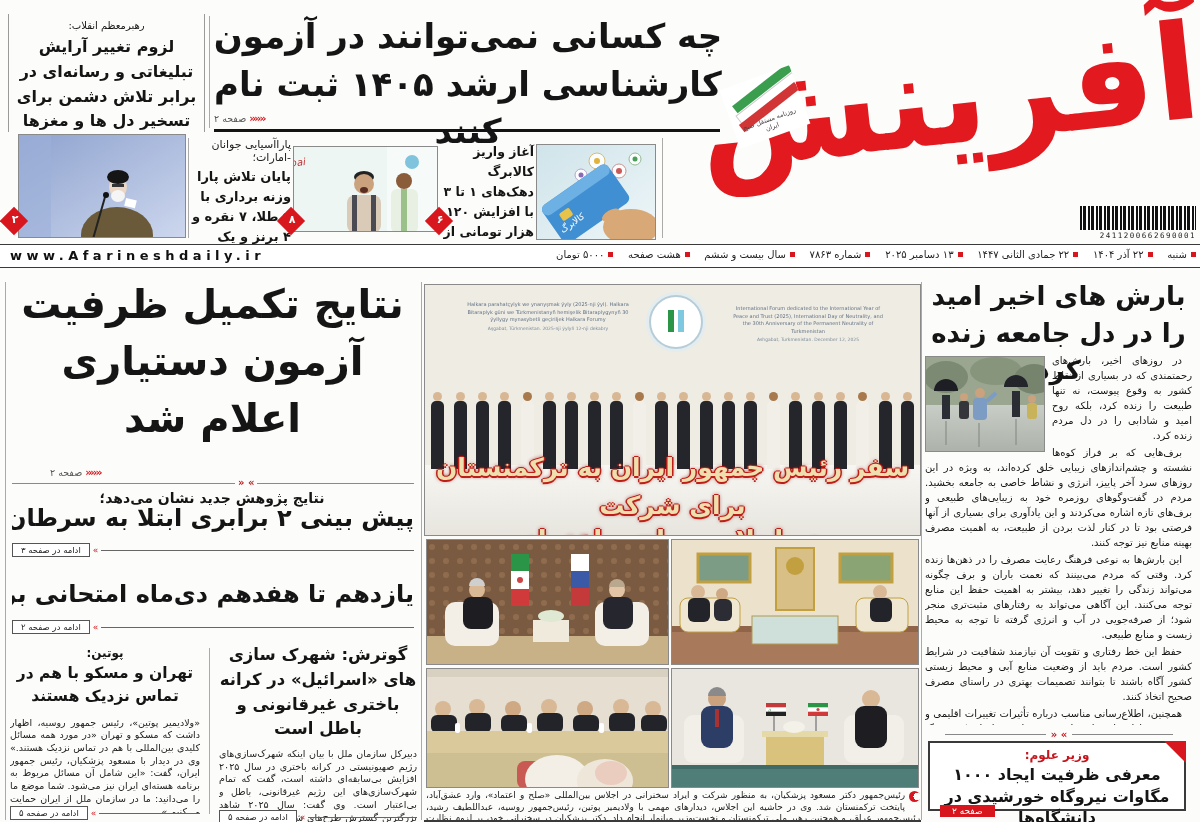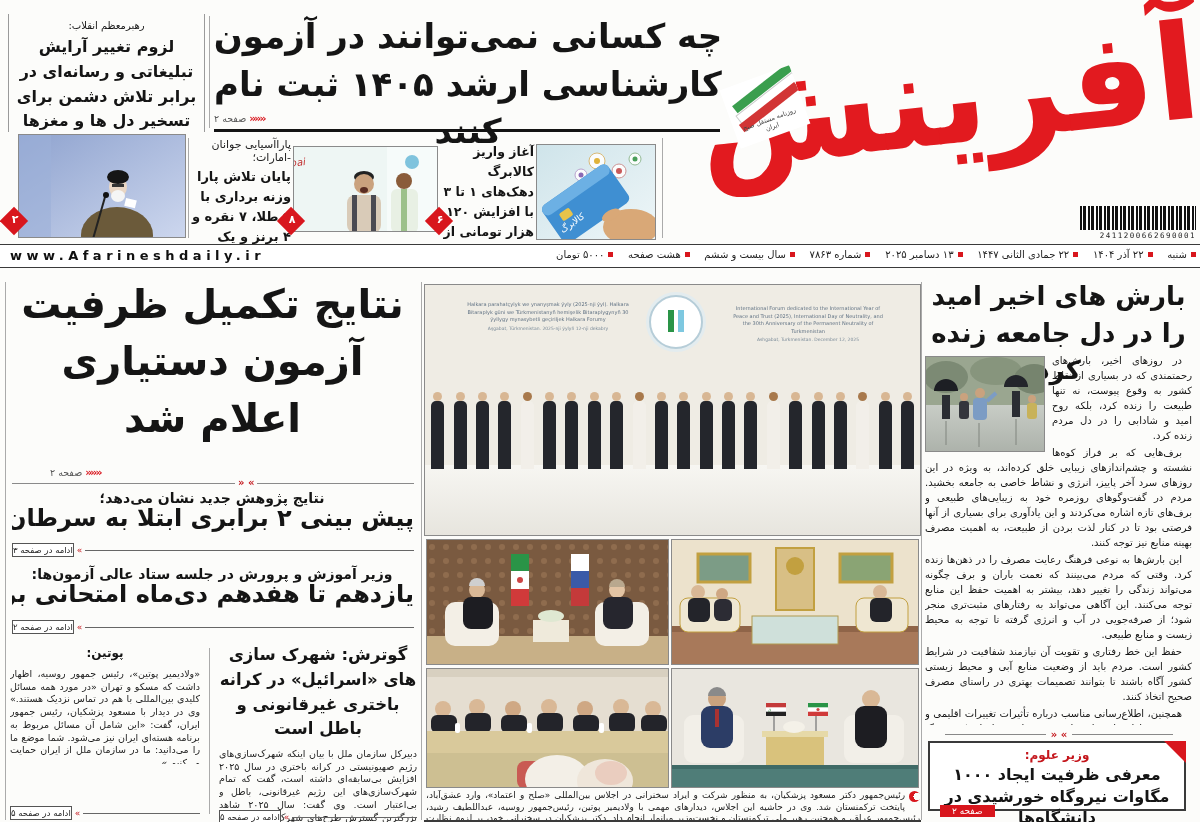--- a/index.html
+++ b/index.html
@@ -45,21 +45,21 @@
   .datesegs .seg{display:flex;align-items:center;white-space:nowrap;}
   .datesegs .seg::before{content:"";width:5px;height:5px;background:#d8161d;display:inline-block;margin-left:4px;}
   
   .res-hl{position:absolute;left:10px;top:276px;width:405px;text-align:center;
           font-size:40px;font-weight:bold;line-height:1.42;letter-spacing:-1.5px;}
   .rule{position:absolute;height:1px;background:#8a8a8a;}
   .orn{position:absolute;color:#c4161c;font-size:10px;font-weight:bold;background:#fcfcfa;padding:0 3px;}
   .kick-r{position:absolute;text-align:center;font-size:14px;font-weight:bold;}
   .hl-1line{position:absolute;text-align:right;font-size:24px;font-weight:bold;white-space:nowrap;overflow:hidden;letter-spacing:-0.5px;}
   .cont-row{position:absolute;display:flex;align-items:center;direction:ltr;}
-  .cont-box{border:1px solid #555;font-size:8.5px;padding:1px 0;color:#222;background:#fff;white-space:nowrap;}
+  .cont-box{border:1px solid #555;font-size:8.5px;padding:1px 8px;color:#222;background:#fff;white-space:nowrap;}
   .cont-chev{color:#c4161c;font-size:9px;margin:0 3px;}
   .cont-line{flex:1;height:1px;background:#666;}
   .sub-hl{font-weight:bold;text-align:center;line-height:1.5;}
   .body-txt{font-size:9.5px;line-height:1.34;text-align:justify;color:#1c1c1c;overflow:hidden;}
   
   .summit{position:absolute;left:424px;top:284px;width:497px;height:252px;background:#efece4;overflow:hidden;}
   .bk-txt{position:absolute;font-size:5px;line-height:1.5;color:#5f7183;text-align:center;}
   .bk-sub{font-size:4.5px;margin-top:2px;color:#7b8b99;}
   .sumlogo{position:absolute;left:224px;top:10px;width:50px;height:50px;border-radius:50%;background:#fff;
            border:2px solid #b6cdd8;box-shadow:0 0 0 3px #e3ecef;}
@@ -237,30 +237,30 @@
   <div class="orn" style="left:235px;top:477px;">» «</div>
 
   <div class="kick-r" style="left:12px;top:490px;width:400px;">نتایج پژوهش جدید نشان می‌دهد؛</div>
   <div class="hl-1line" style="left:12px;top:504px;width:402px;">پیش بینی ۲ برابری ابتلا به سرطان تا ۲۰۵۰</div>
   <div class="cont-row" style="left:12px;top:543px;width:402px;">
     <span class="cont-box">ادامه در صفحه ۳</span>
     <span class="cont-chev">«</span>
     <span class="cont-line"></span>
   </div>
 
-  <div class="kick-r" style="left:12px;top:566px;width:400px;">وزیر آموزش و پرورش در جلسه ستاد عالی آزمون‌ها:</div>
   <div class="hl-1line" style="left:12px;top:580px;width:402px;">یازدهم تا هفدهم دی‌ماه امتحانی برگزار نشود</div>
   <div class="cont-row" style="left:12px;top:620px;width:402px;">
     <span class="cont-box">ادامه در صفحه ۲</span>
     <span class="cont-chev">«</span>
     <span class="cont-line"></span>
   </div>
 
   <div class="abs" style="left:10px;top:646px;width:190px;">
     <div style="text-align:center;font-size:12px;font-weight:bold;">پوتین:</div>
+    <div class="sub-hl" style="font-size:15.5px;margin-top:2px;">تهران و مسکو با هم در تماس نزدیک هستند</div>
     <div class="body-txt" style="height:96px;margin-top:8px;">«ولادیمیر پوتین»، رئیس جمهور روسیه، اظهار داشت که مسکو و تهران «در مورد همه مسائل کلیدی بین‌المللی با هم در تماس نزدیک هستند.» وی در دیدار با مسعود پزشکیان، رئیس جمهور ایران، گفت: «این شامل آن مسائل مربوط به برنامه هسته‌ای ایران نیز می‌شود. شما موضع ما را می‌دانید: ما در سازمان ملل از ایران حمایت می‌کنیم.»</div>
   </div>
   <div class="cont-row" style="left:10px;top:806px;width:190px;">
     <span class="cont-box">ادامه در صفحه ۵</span>
     <span class="cont-chev">«</span>
     <span class="cont-line"></span>
   </div>
 
   <div class="abs" style="left:219px;top:643px;width:198px;">
     <div class="sub-hl" style="font-size:16.5px;">گوترش: شهرک سازی های «اسرائیل» در کرانه باختری غیرقانونی و باطل است</div>
@@ -301,20 +301,24 @@
       <span class="fig w"></span>
         <span class="fig"></span>
         <span class="fig"></span>
         <span class="fig"></span>
       <span class="fig"></span>
         <span class="fig w"></span>
         <span class="fig"></span>
         <span class="fig"></span>
       <span class="fig"></span>
         <span class="fig"></span>
+    </div>
+    <div class="banner">
+      <div class="l1">سفر رئیس جمهور ایران به ترکمنستان برای شرکت</div>
+      <div class="l2">در اجلاس صلح و اعتماد</div>
     </div>
   </div>
 
   <div class="photo abs" style="left:426px;top:539px;width:243px;height:126px;">
     <svg width="243" height="126" viewBox="0 0 243 126">
       <defs>
           <pattern id="pw" width="14" height="14" patternUnits="userSpaceOnUse">
         <rect width="14" height="14" fill="#7a5a40"></rect>
             <circle cx="7" cy="7" r="3" fill="#8f6c4e"></circle>
           </pattern>

